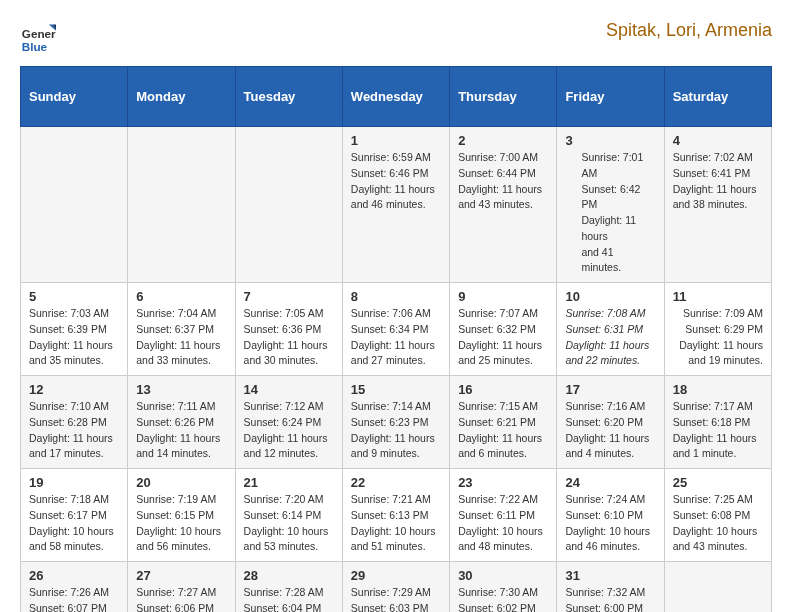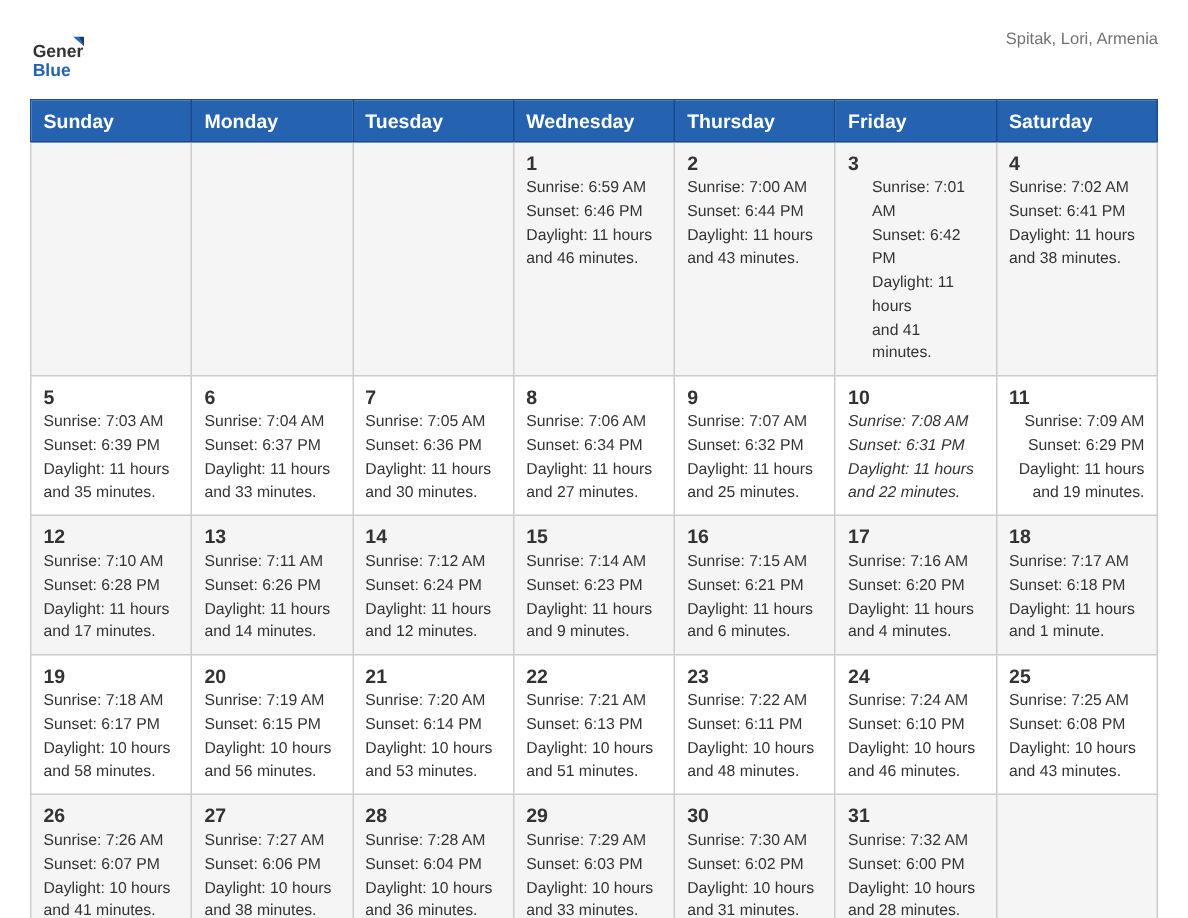--- a/index.html
+++ b/index.html
@@ -27,33 +27,33 @@
     }
     .title-block {
       text-align: right;
     }
     .month-title {
       font-size: 36px;
       color: #333;
       font-weight: normal;
     }
     .location {
-      font-size: 11px;
-      color: #737373;
+      font-size: 18px;
+      color: #a16207;
     }
     table {
       width: 100%;
       border-collapse: collapse;
       table-layout: fixed;
     }
     th {
       background-color: #2563b0;
       color: #fff;
       text-align: left;
-      padding: 6px 8px;
+      padding: 22px 8px;
       font-size: 13px;
       font-weight: bold;
       border: 1px solid #1a4a90;
     }
     td {
       vertical-align: top;
       padding: 6px 8px;
       font-size: 11px;
       color: #333;
       border: 1px solid #ccc;

